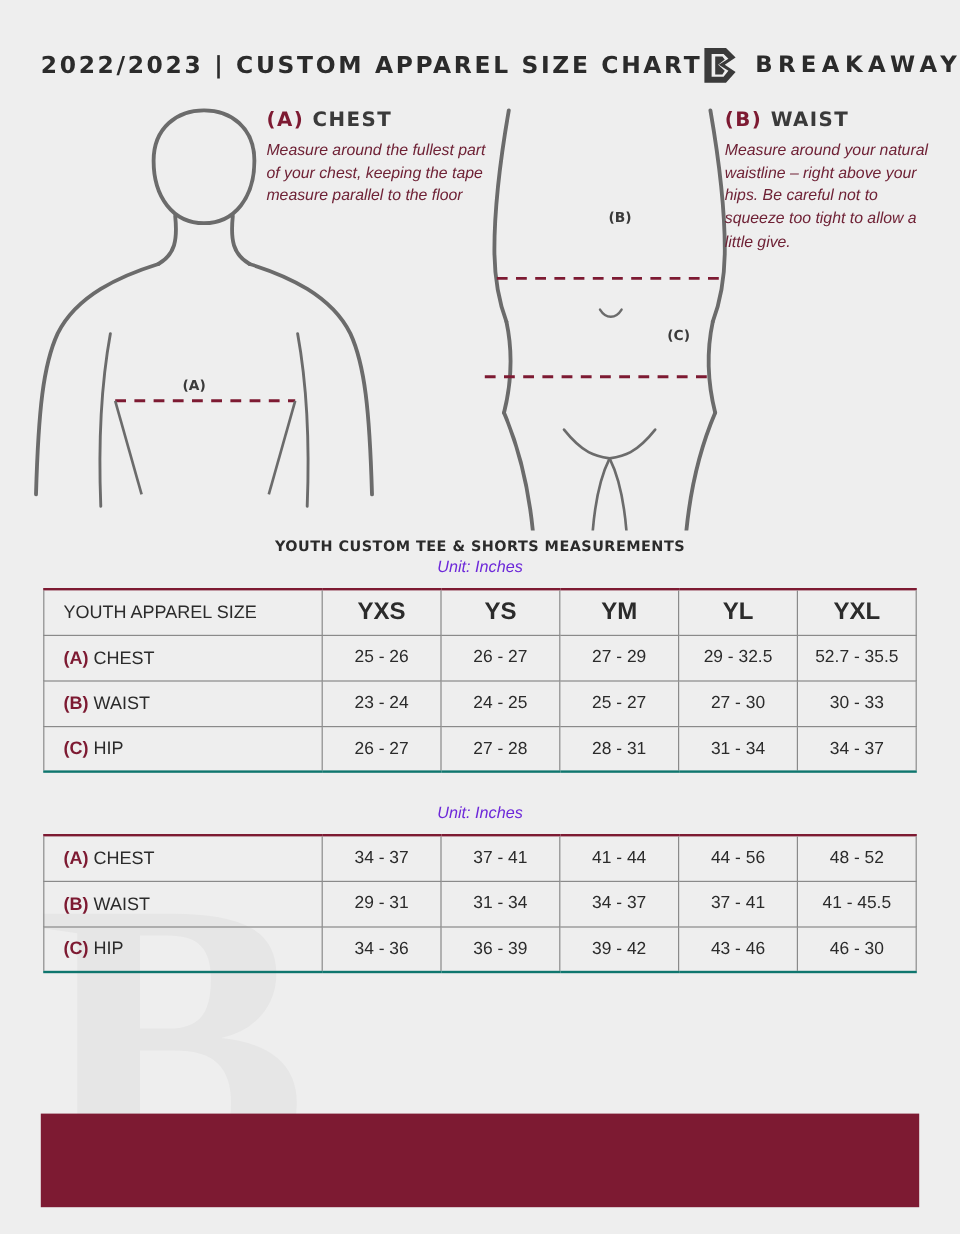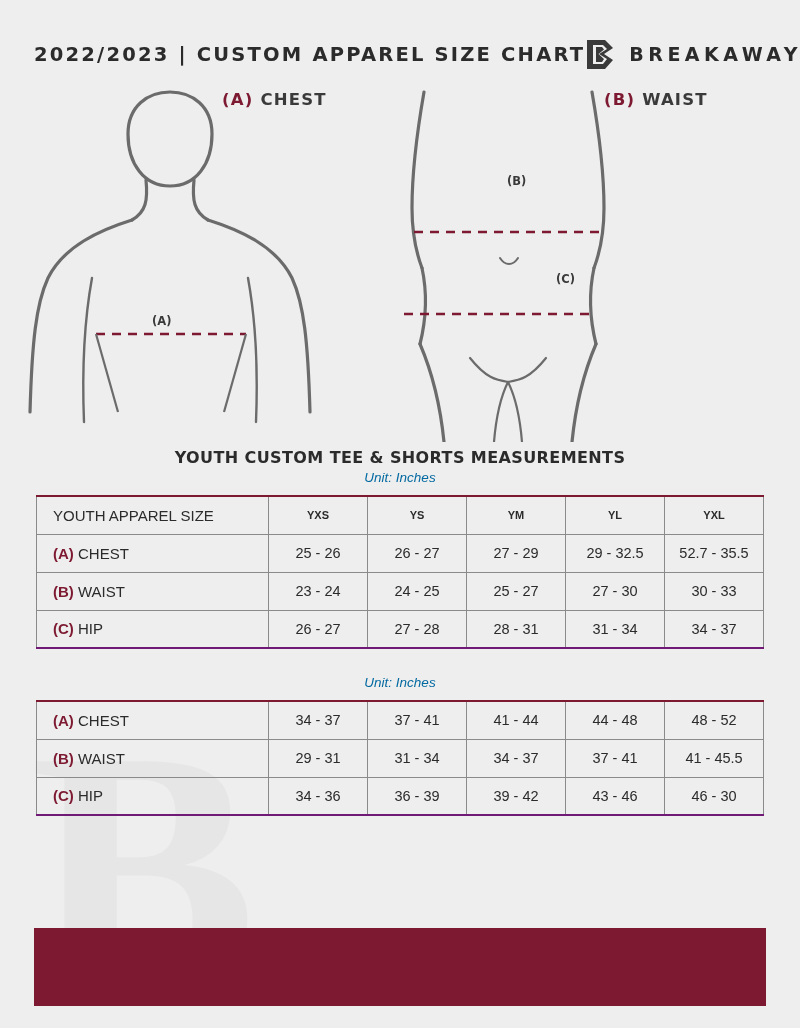--- a/index.html
+++ b/index.html
@@ -95,32 +95,32 @@
     font-size: 11.5px;
     font-weight: bold;
     color: #3a3a3a;
     font-family: "DejaVu Sans", sans-serif;
   }
 
   
   .table-block { position: relative; z-index: 2; margin-top: 6px; }
   .tbl-title {
     text-align: center;
-    font-size: 16px;
+    font-size: 12px;
     font-weight: bold;
     letter-spacing: 0.4px;
     color: #2b2b2b;
     font-family: "DejaVu Sans", sans-serif;
     margin: 1px;
   }
   .tbl-unit {
     text-align: center;
     font-size: 13.5px;
     font-style: italic;
-    color: #0369a1;
+    color: #6d28d9;
     margin: 3px 0 10px 0;
   }
   table {
     border-collapse: collapse;
     width: 728px;
     margin: 0 auto;
     background: transparent;
   }
   table td, table th {
     border: 1px solid #8a8a8a;
@@ -129,23 +129,23 @@
     font-size: 14.5px;
     color: #2b2b2b;
     font-weight: normal;
     text-align: center;
     font-family: "Liberation Sans", sans-serif;
   }
   table tr:first-child td, table tr:first-child th {
     border-top: 2px solid #7d1a32;
   }
   table tr:last-child td {
-    border-bottom: 2px solid #701a75;
-  }
-  .hdr-row td { font-size: 11px; }
+    border-bottom: 2px solid #0f766e;
+  }
+  .hdr-row td { font-size: 20px; }
   .hdr-row td.size-col { font-weight: bold; }
   td.label-col {
     text-align: left;
     padding-left: 16px;
     font-size: 15px;
   }
   td.label-col .tag { color: #7d1a32; font-weight: bold; }
   .w-label { width: 232px; }
   .w-cell  { width: 99px; }
 
@@ -228,24 +228,26 @@
         <line x1="404" y1="232" x2="592" y2="232"></line>
       </g>
     </svg>
 
     <span class="marker-label" style="left:152px; top:232px;">(A)</span>
     <span class="marker-label" style="left:507px; top:92px;">(B)</span>
     <span class="marker-label" style="left:556px; top:190px;">(C)</span>
 
     <div class="callout" id="callout-chest">
       <h3><span class="tag">(A)</span> <span>CHEST</span></h3>
+      <p>Measure around the fullest part of your chest, keeping the tape measure parallel to the floor</p>
     </div>
 
     <div class="callout" id="callout-waist">
       <h3><span class="tag">(B)</span> <span>WAIST</span></h3>
+      <p>Measure around your natural waistline – right above your hips. Be careful not to squeeze too tight to allow a little give.</p>
     </div>
 
     <div class="callout" id="callout-hips">
     </div>
   </div>
 
   <div class="table-block">
     <p class="tbl-title">YOUTH CUSTOM TEE &amp; SHORTS MEASUREMENTS</p>
     <p class="tbl-unit">Unit: Inches</p>
     <table>
@@ -288,21 +290,21 @@
 
   <div class="table-block" style="margin-top:26px;">
     <p class="tbl-unit">Unit: Inches</p>
     <table>
       <tbody>
         <tr>
           <td class="label-col w-label"><span class="tag">(A)</span> <span>CHEST</span></td>
           <td class="w-cell">34 - 37</td>
           <td class="w-cell">37 - 41</td>
           <td class="w-cell">41 - 44</td>
-          <td class="w-cell">44 - 48</td>
+          <td class="w-cell">44 - 56</td>
           <td class="w-cell">48 - 52</td>
         </tr>
         <tr>
           <td class="label-col w-label"><span class="tag">(B)</span> <span>WAIST</span></td>
           <td class="w-cell">29 - 31</td>
           <td class="w-cell">31 - 34</td>
           <td class="w-cell">34 - 37</td>
           <td class="w-cell">37 - 41</td>
           <td class="w-cell">41 - 45.5</td>
         </tr>

